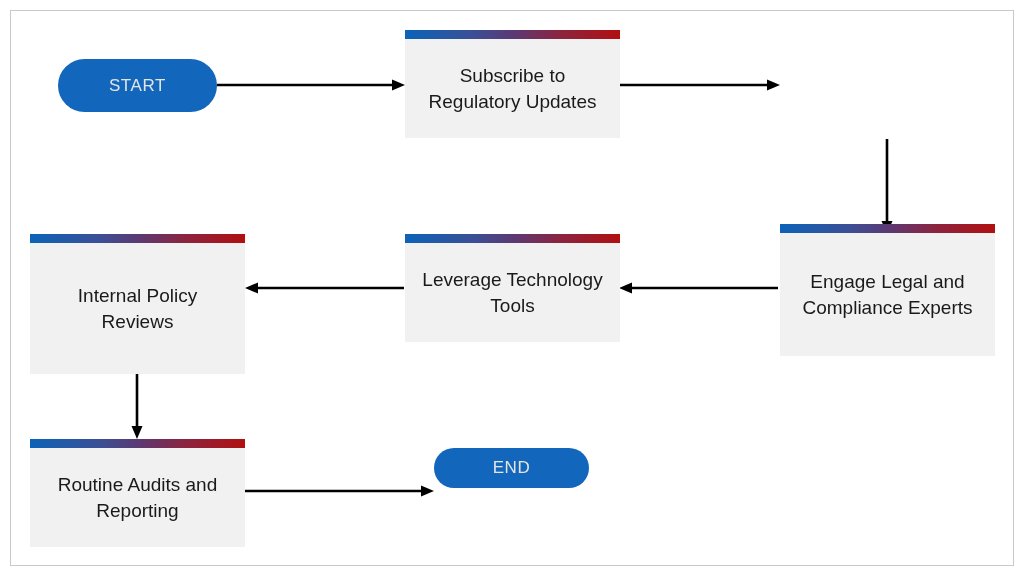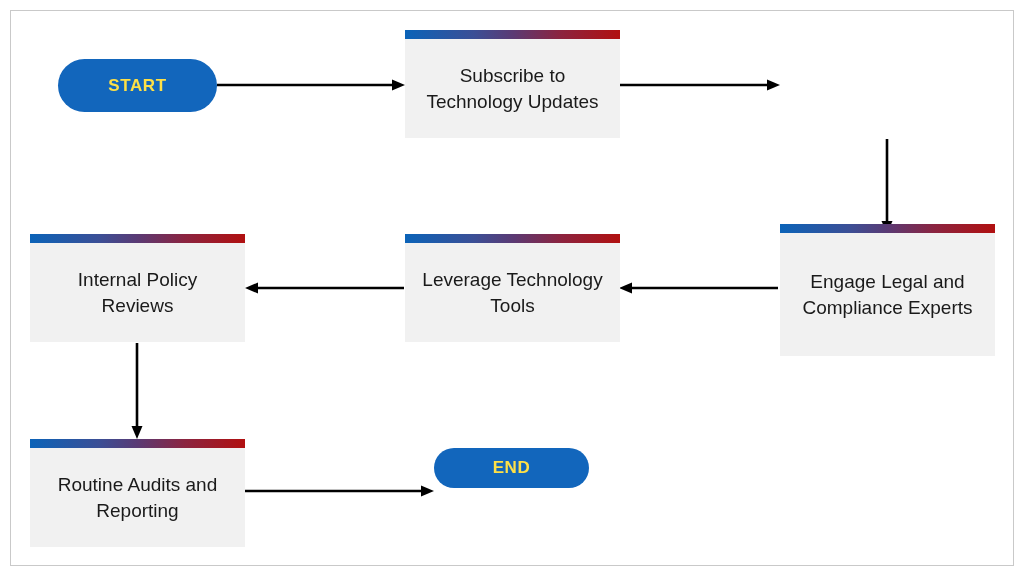--- a/index.html
+++ b/index.html
@@ -29,22 +29,22 @@
     box-sizing: border-box;
     background: transparent;
   }
   
   .pill {
     position: absolute;
     display: flex;
     align-items: center;
     justify-content: center;
     border-radius: 999px;
-    color: #fde047;
-    font-weight: bold;
+    color: #e5e5e5;
+    font-weight: normal;
     font-size: 17px;
     letter-spacing: 0.6px;
     box-sizing: border-box;
     text-align: right;
   }
   
   .node {
     position: absolute;
     box-sizing: border-box;
     background: #f1f1f1;
@@ -134,40 +134,40 @@
     </g>
   </svg>
 
   <div class="pill" style="left:58px; top:59px; width:159px; height:53px; background:#1266bc;">
     <span>START</span>
   </div>
 
   <div class="node" style="left:405px; top:30px; width:215px; height:108px;">
     <div class="accent" style="background:linear-gradient(90deg,#0b63b8 0%,#3b4f96 32%,#5a3a74 50%,#8b2440 72%,#b11010 100%);"></div>
     <div class="node-body">
-      <span class="node-label">Subscribe to Technology Updates</span>
+      <span class="node-label">Subscribe to Regulatory Updates</span>
     </div>
   </div>
 
 
   <div class="node" style="left:780px; top:224px; width:215px; height:132px;">
     <div class="accent" style="background:linear-gradient(90deg,#0b63b8 0%,#3b4f96 32%,#5a3a74 50%,#8b2440 72%,#b11010 100%);"></div>
     <div class="node-body">
       <span class="node-label">Engage Legal and Compliance Experts</span>
     </div>
   </div>
 
   <div class="node" style="left:405px; top:234px; width:215px; height:108px;justify-content:flex-end;">
     <div class="accent" style="background:linear-gradient(90deg,#0b63b8 0%,#3b4f96 32%,#5a3a74 50%,#8b2440 72%,#b11010 100%);"></div>
     <div class="node-body">
       <span class="node-label">Leverage Technology Tools</span>
     </div>
   </div>
 
-  <div class="node" style="left:30px; top:234px; width:215px; height:108px;">
+  <div class="node" style="left:30px; top:234px; width:215px; height:140px;">
     <div class="accent" style="background:linear-gradient(90deg,#0b63b8 0%,#3b4f96 32%,#5a3a74 50%,#8b2440 72%,#b11010 100%);"></div>
     <div class="node-body">
       <span class="node-label">Internal Policy Reviews</span>
     </div>
   </div>
 
   <div class="node" style="left:30px; top:439px; width:215px; height:108px;">
     <div class="accent" style="background:linear-gradient(90deg,#0b63b8 0%,#3b4f96 32%,#5a3a74 50%,#8b2440 72%,#b11010 100%);"></div>
     <div class="node-body">
       <span class="node-label">Routine Audits and Reporting</span>

